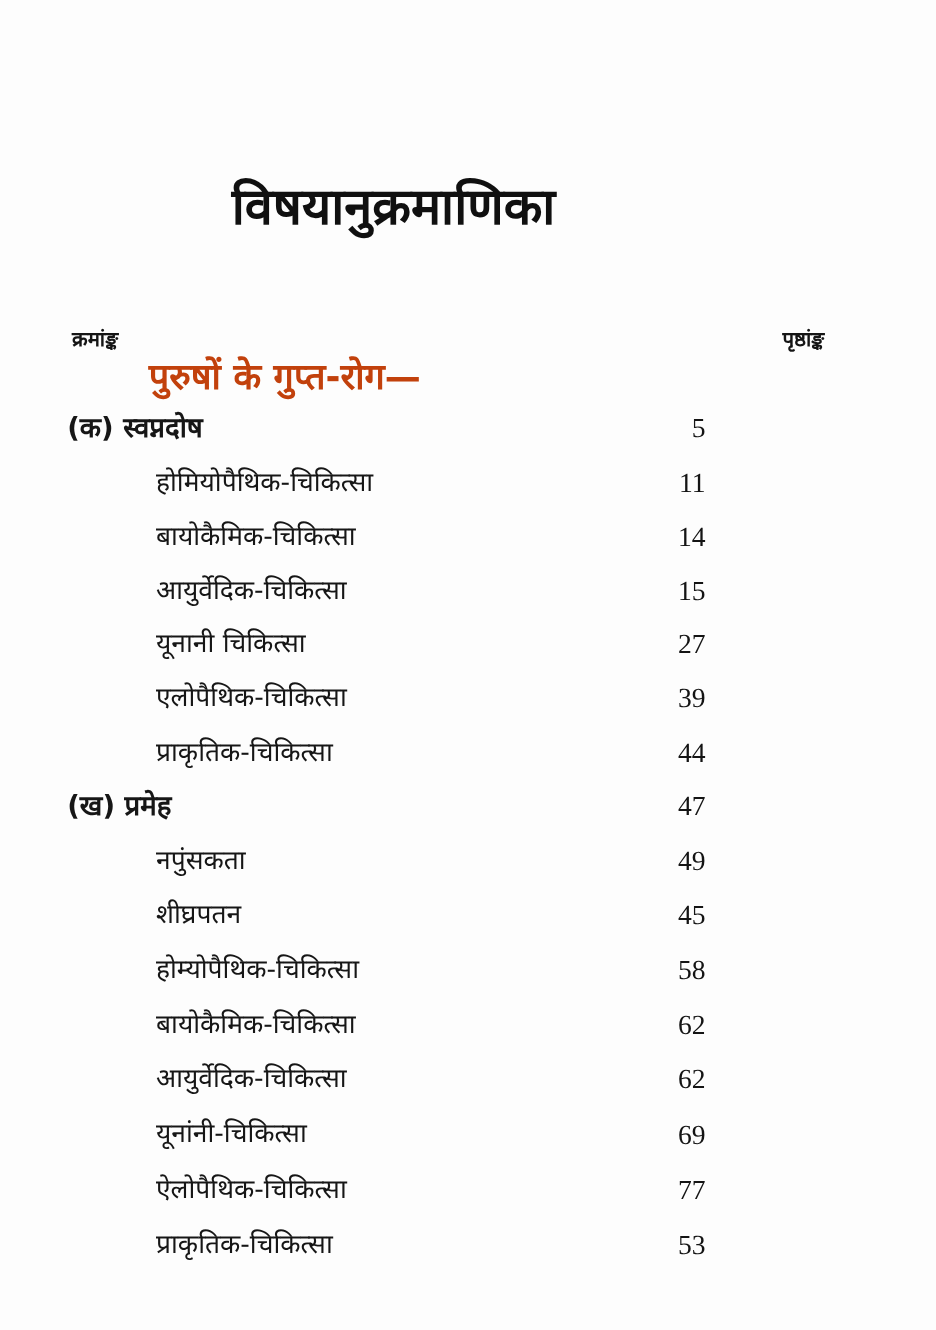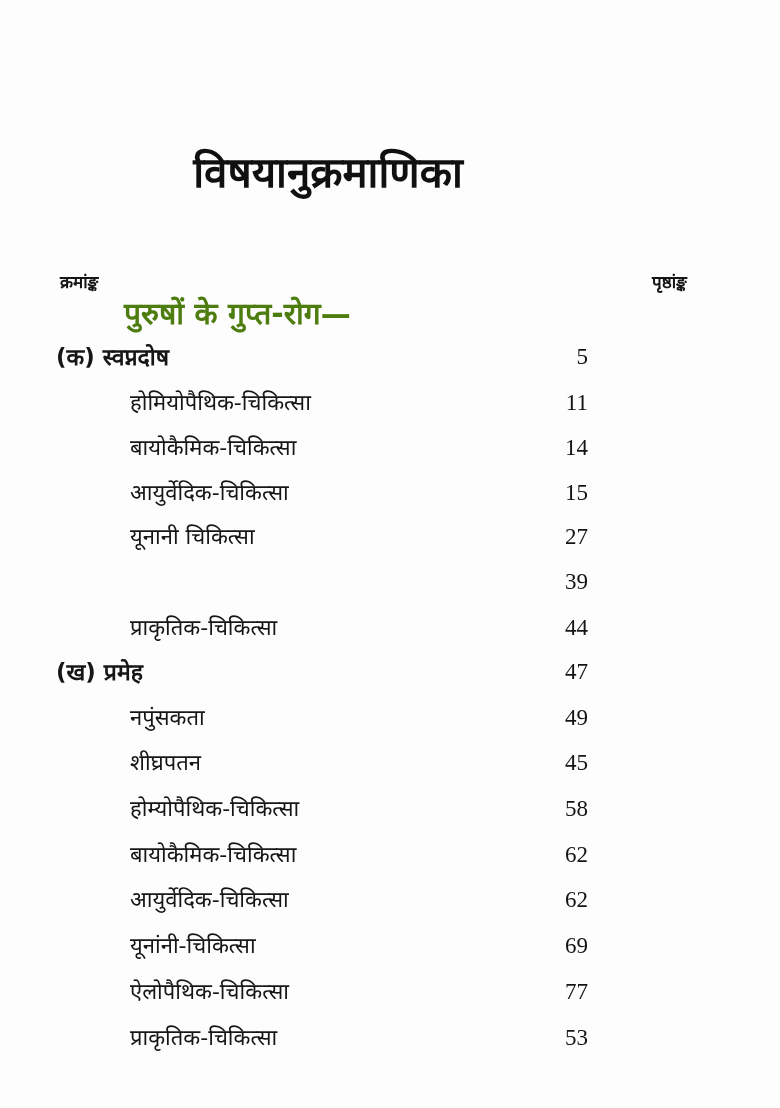--- a/index.html
+++ b/index.html
@@ -42,21 +42,21 @@
       font-family: Liberation Mono, monospace;
     }
     .col-head.left { left: 60px; }
     .col-head.right { left: 652px; }
     .section-title {
       position: absolute;
       top: 292px;
       left: 124px;
       font-size: 30px;
       font-weight: bold;
-      color: #4d7c0f;
+      color: #c2410c;
     }
     .row {
       position: absolute;
       left: 0;
       width: 664px;
       height: 40px;
     }
     .row .label {
       position: absolute;
       left: 130px;
@@ -106,20 +106,21 @@
   </div>
   <div class="row" style="top:476px">
     <span class="label">आयुर्वेदिक-चिकित्सा</span>
     <span class="page-num">15</span>
   </div>
   <div class="row" style="top:520px">
     <span class="label">यूनानी चिकित्सा</span>
     <span class="page-num">27</span>
   </div>
   <div class="row" style="top:565px">
+    <span class="label">एलोपैथिक-चिकित्सा</span>
     <span class="page-num">39</span>
   </div>
   <div class="row" style="top:611px">
     <span class="label">प्राकृतिक-चिकित्सा</span>
     <span class="page-num">44</span>
   </div>
   <div class="row heading" style="top:655px">
     <span class="label">(ख) प्रमेह</span>
     <span class="page-num">47</span>
   </div>

